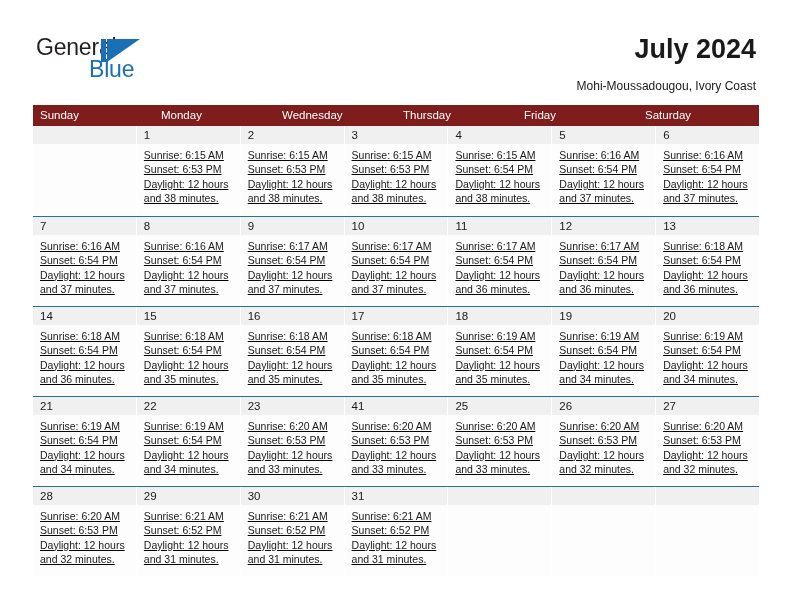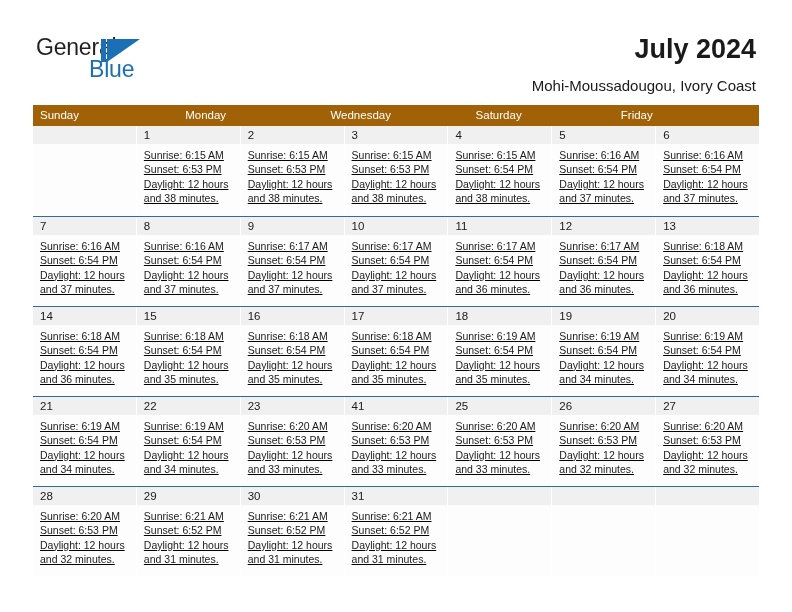--- a/index.html
+++ b/index.html
@@ -63,39 +63,39 @@
     font-size: 27px;
     color: #1a1a1a;
     text-align: right;
     white-space: nowrap;
     line-height: 32px;
     font-weight: bold;
   }
   .subtitle {
     position: absolute;
     right: 36px; top: 78px;
-    font-size: 15px;
+    font-size: 12px;
     color: #1a1a1a;
     text-align: left;
     white-space: nowrap;
     line-height: 16px;
     margin-left: 44px;
   }
 
   
   .cal {
     position: absolute;
     left: 33px; top: 105px;
     width: 726px;
   }
   .weekdays {
     display: flex;
     width: 726px;
     height: 21px;
-    background: #a16207;
+    background: #7f1d1d;
   }
   .wd {
     flex: 1 1 0;
     color: #ffffff;
     font-size: 11.5px;
     line-height: 21px;
     padding-left: 7px;
     white-space: nowrap;
     overflow: hidden;
   }
@@ -156,22 +156,23 @@
     </div>
     <div class="title">July 2024</div>
     <div class="subtitle">Mohi-Moussadougou, Ivory Coast</div>
   </div>
 
   <div class="cal">
     <div class="weekdays" id="weekday-row">
         <div class="wd">Sunday</div>
         <div class="wd">Monday</div>
         <div class="wd">Wednesday</div>
+        <div class="wd">Thursday</div>
+        <div class="wd">Friday</div>
         <div class="wd">Saturday</div>
-        <div class="wd">Friday</div>
       </div>
     <div id="weeks-container">
         <div class="week">
           <div class="cell empty">
             <div class="daynum-band">
               <div class="daynum"></div>
             </div>
             <div class="lines"></div>
           </div>
           <div class="cell">

